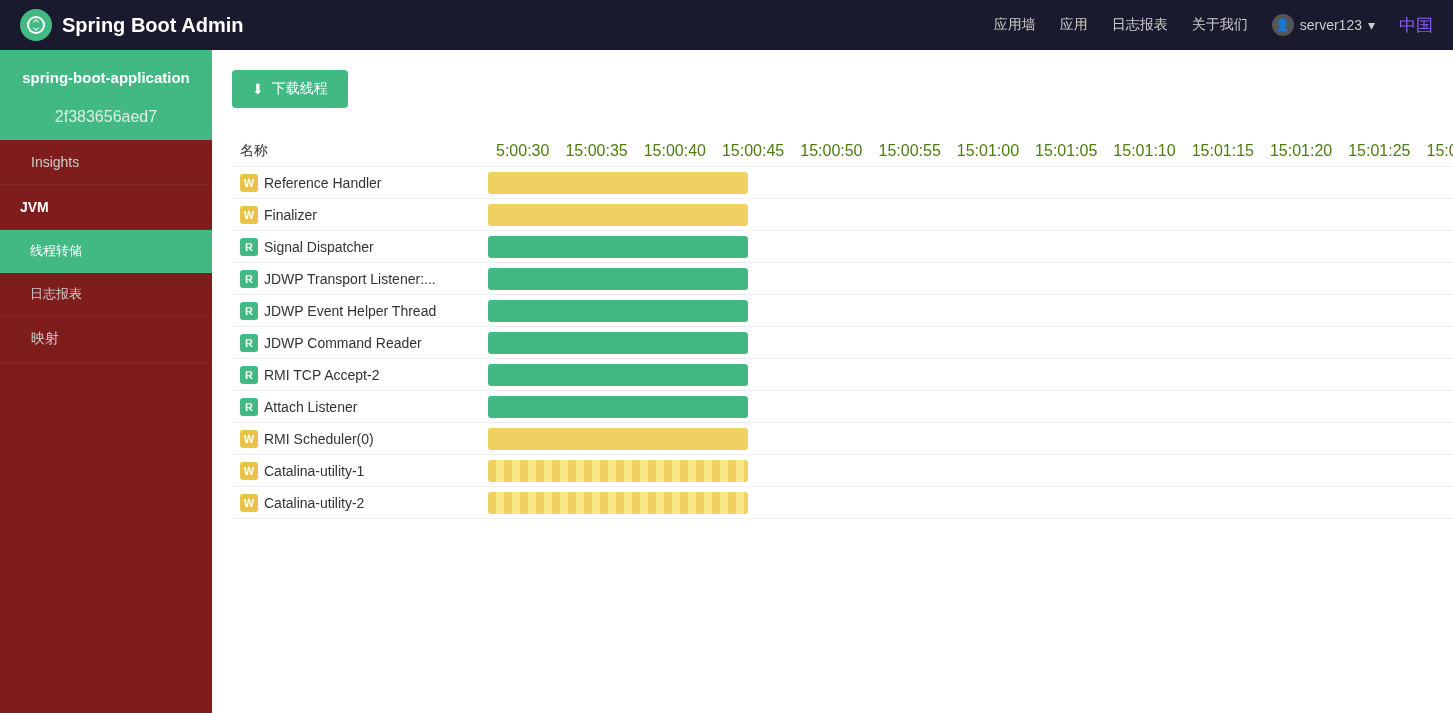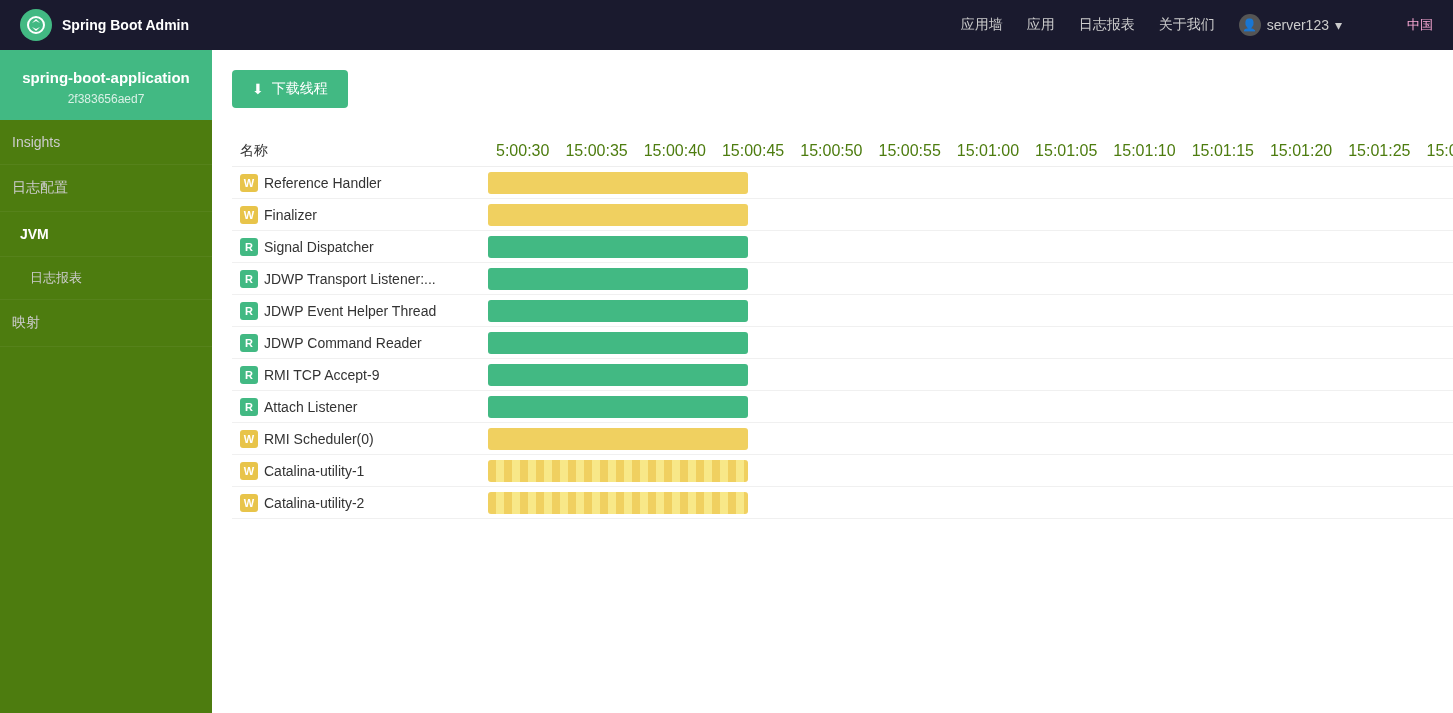--- a/index.html
+++ b/index.html
@@ -27,21 +27,21 @@
       background: #42b983;
       border-radius: 50%;
       display: flex;
       align-items: center;
       justify-content: center;
       font-size: 16px;
       color: #fff;
       font-weight: bold;
     }
     .nav-logo-title {
-      font-size: 14px;
+      font-size: 20px;
       font-weight: 600;
       color: #fff;
     }
     .nav-items {
       display: flex;
       align-items: center;
       gap: 24px;
     }
     .nav-item {
       color: #ccc;
@@ -61,58 +61,57 @@
       height: 22px;
       background: #555;
       border-radius: 50%;
       display: flex;
       align-items: center;
       justify-content: center;
       font-size: 12px;
       color: #fff;
     }
     .nav-lang {
-      color: #f9a8d4;
-      cursor: pointer;
-      font-size: 13px;
-      margin-left: 41px;
+      color: #8b5cf6;
+      cursor: pointer;
+      font-size: 17px;
     }
 
     
     .layout {
       display: flex;
       height: calc(100vh - 50px);
     }
 
     
     .sidebar {
       width: 212px;
-      background: #4d7c0f;
+      background: #7f1d1d;
       color: #fff;
       flex-shrink: 0;
       overflow-y: auto;
     }
     .sidebar-app-info {
       background: #42b983;
       padding: 18px 12px 14px;
       text-align: center;
     }
     .sidebar-app-name {
       font-size: 15px;
       font-weight: 600;
       line-height: 1.3;
       color: #fff;
     }
     .sidebar-app-id {
-      font-size: 12px;
+      font-size: 16px;
       color: rgba(255,255,255,0.8);
-      margin-top: 4px;
+      margin-top: 20px;
     }
     .sidebar-menu-item {
-      padding: 14px 12px;
+      padding: 14px 31px;
       cursor: pointer;
       color: #ccc;
       font-size: 14px;
       border-bottom: 1px solid rgba(255,255,255,0.05);
     }
     .sidebar-section-label {
       padding: 14px 20px;
       color: #fff;
       font-size: 14px;
       font-weight: 600;
@@ -245,22 +244,22 @@
 </nav>
 
 <div class="layout">
 
   <aside class="sidebar">
     <div class="sidebar-app-info">
       <div class="sidebar-app-name">spring-boot-application</div>
       <div class="sidebar-app-id">2f383656aed7</div>
     </div>
     <div class="sidebar-menu-item">Insights</div>
-    <div class="sidebar-menu-item">日志配置</div>
     <div class="sidebar-section-label">JVM</div>
+    <div class="sidebar-sub-item active">线程转储</div>
     <div class="sidebar-sub-item">日志报表</div>
     <div class="sidebar-menu-item">映射</div>
   </aside>
 
   <main class="main-content">
     <button class="download-btn">
       <span>⬇</span>
       <span>下载线程</span>
     </button>
 
@@ -348,21 +347,21 @@
     </div>
   </td>
               <td colspan="13" style="position: relative; height: 32px; padding: 0px;">
                 <div style="position: absolute; top: 5px; height: 22px; border-radius: 3px; left: 0px; width: 260px; background: rgb(66, 185, 131);"></div>
               </td>
             </tr>
             <tr>
               <td>
     <div class="thread-name-cell">
       <span class="thread-state-badge badge-r">R</span>
-      <span>RMI TCP Accept-9</span>
+      <span>RMI TCP Accept-2</span>
     </div>
   </td>
               <td colspan="13" style="position: relative; height: 32px; padding: 0px;">
                 <div style="position: absolute; top: 5px; height: 22px; border-radius: 3px; left: 0px; width: 260px; background: rgb(66, 185, 131);"></div>
               </td>
             </tr>
             <tr>
               <td>
     <div class="thread-name-cell">
       <span class="thread-state-badge badge-r">R</span>

